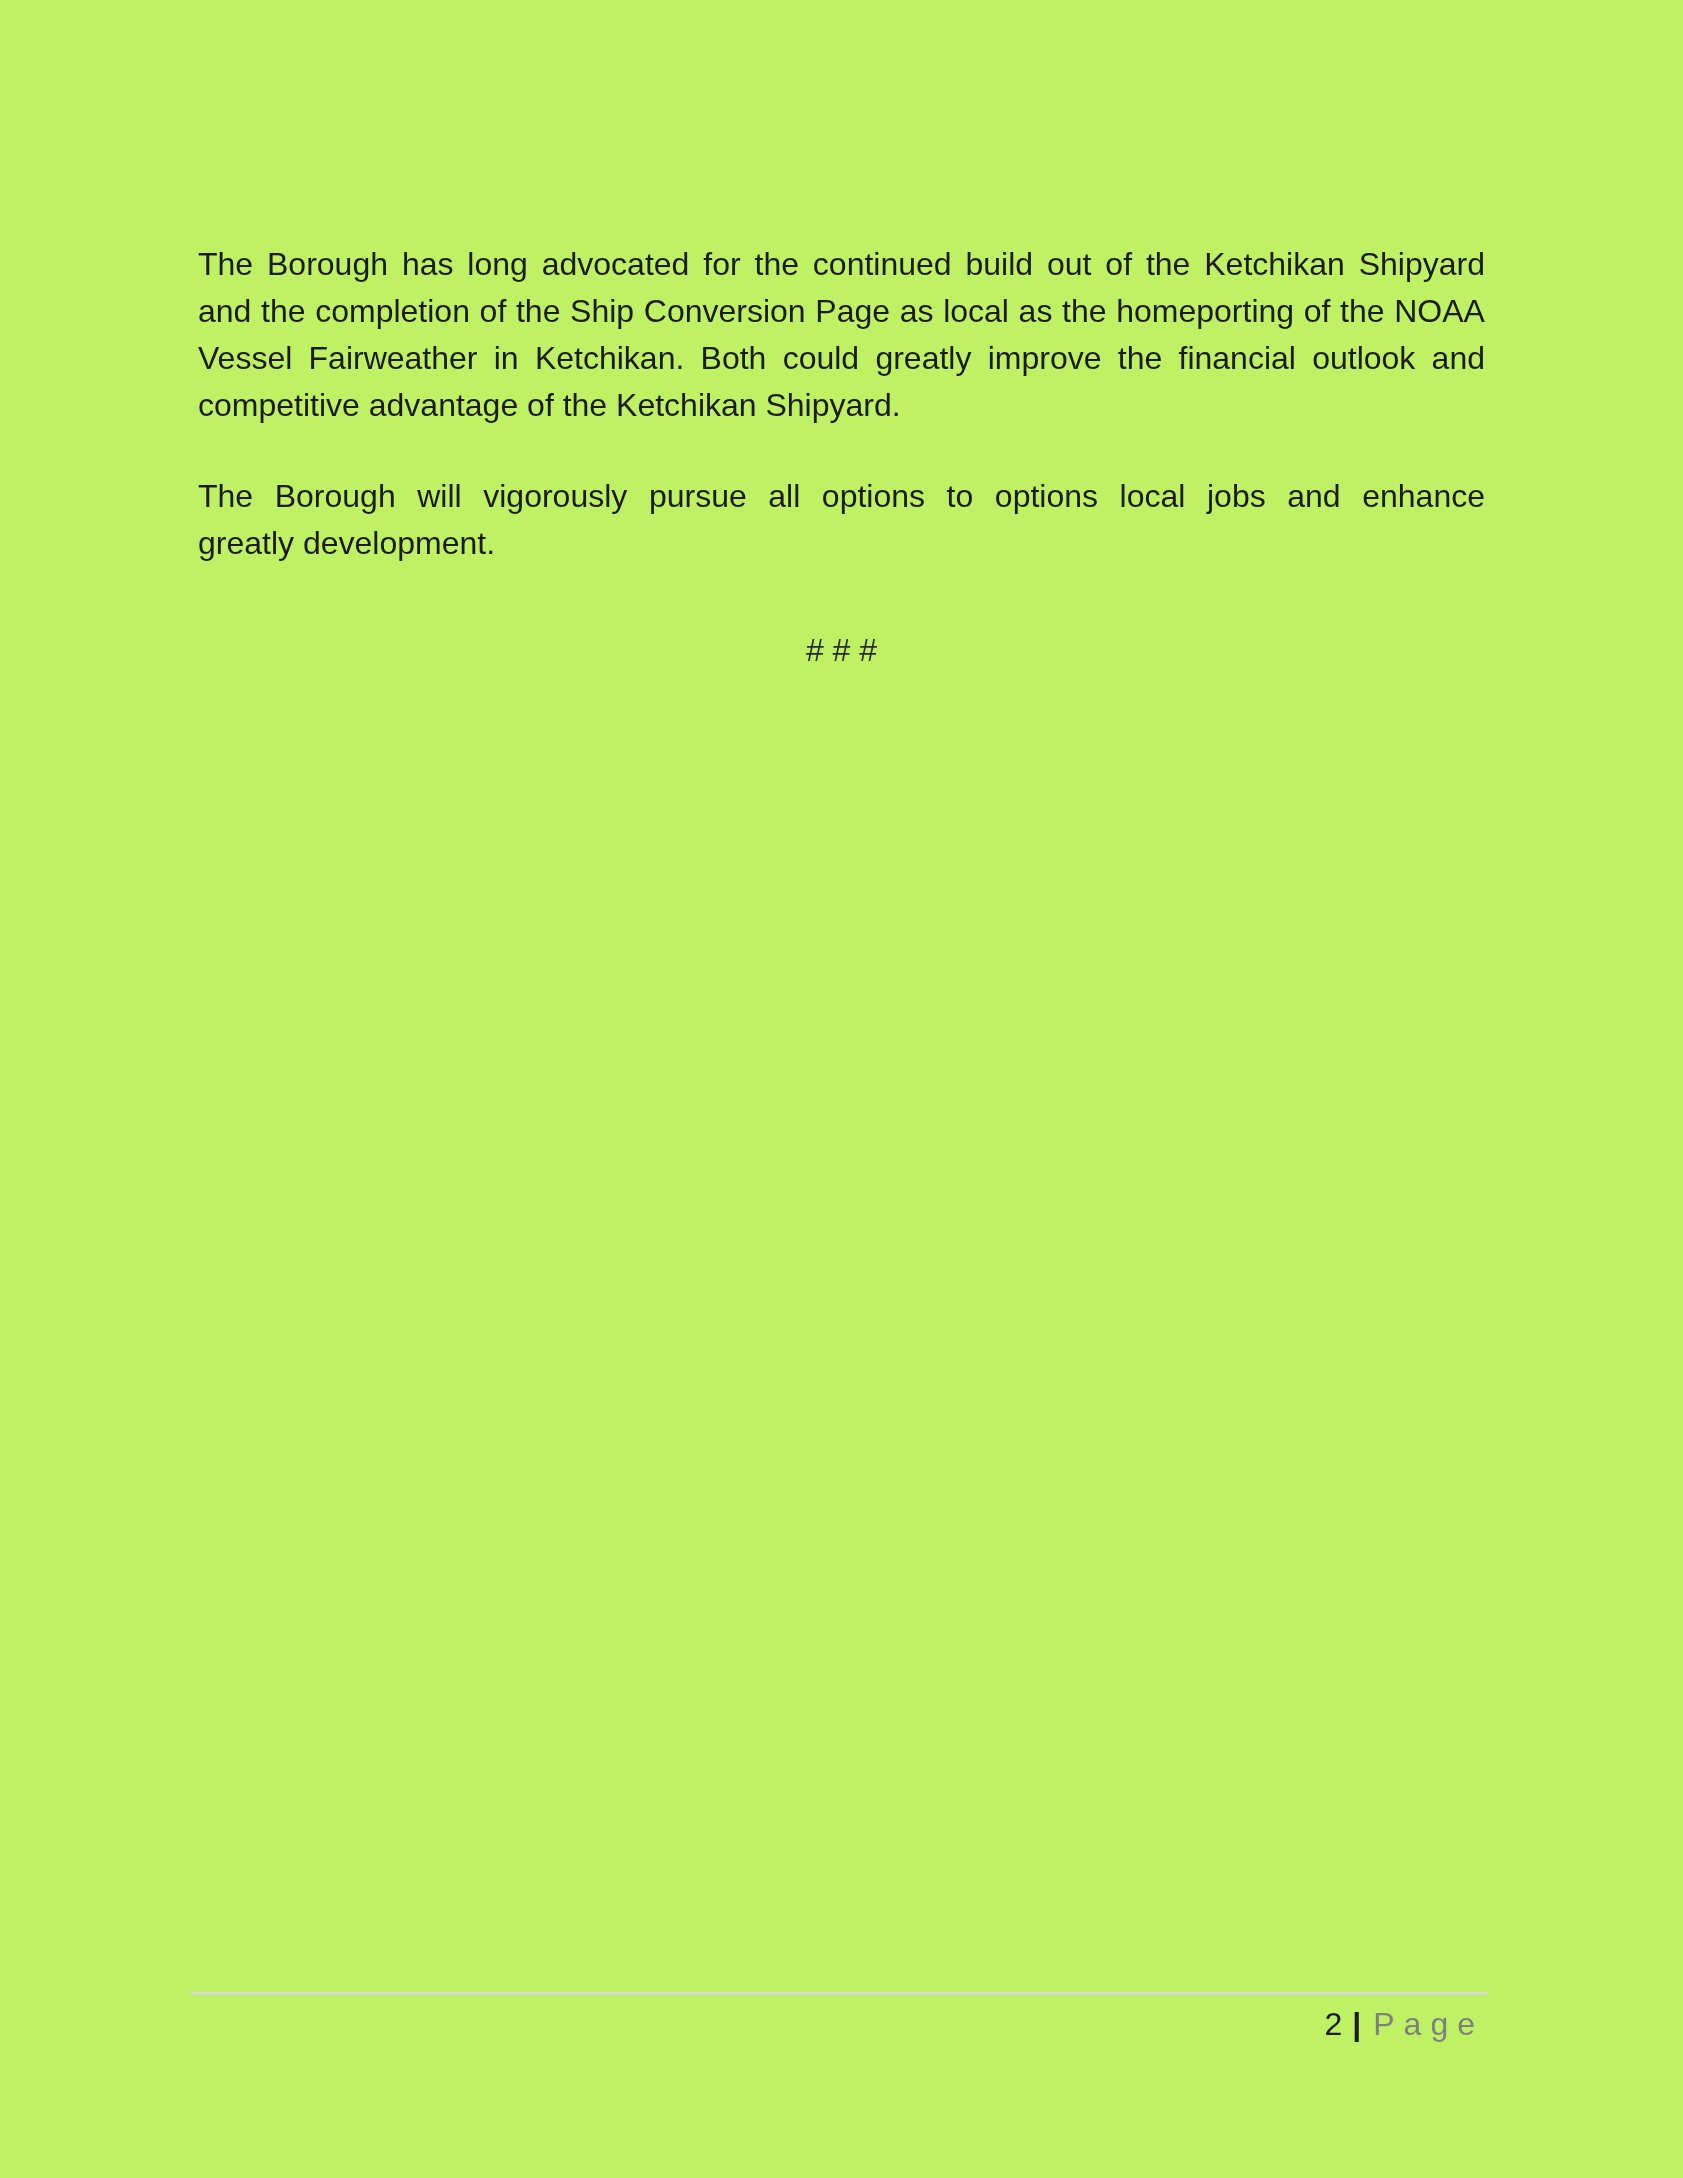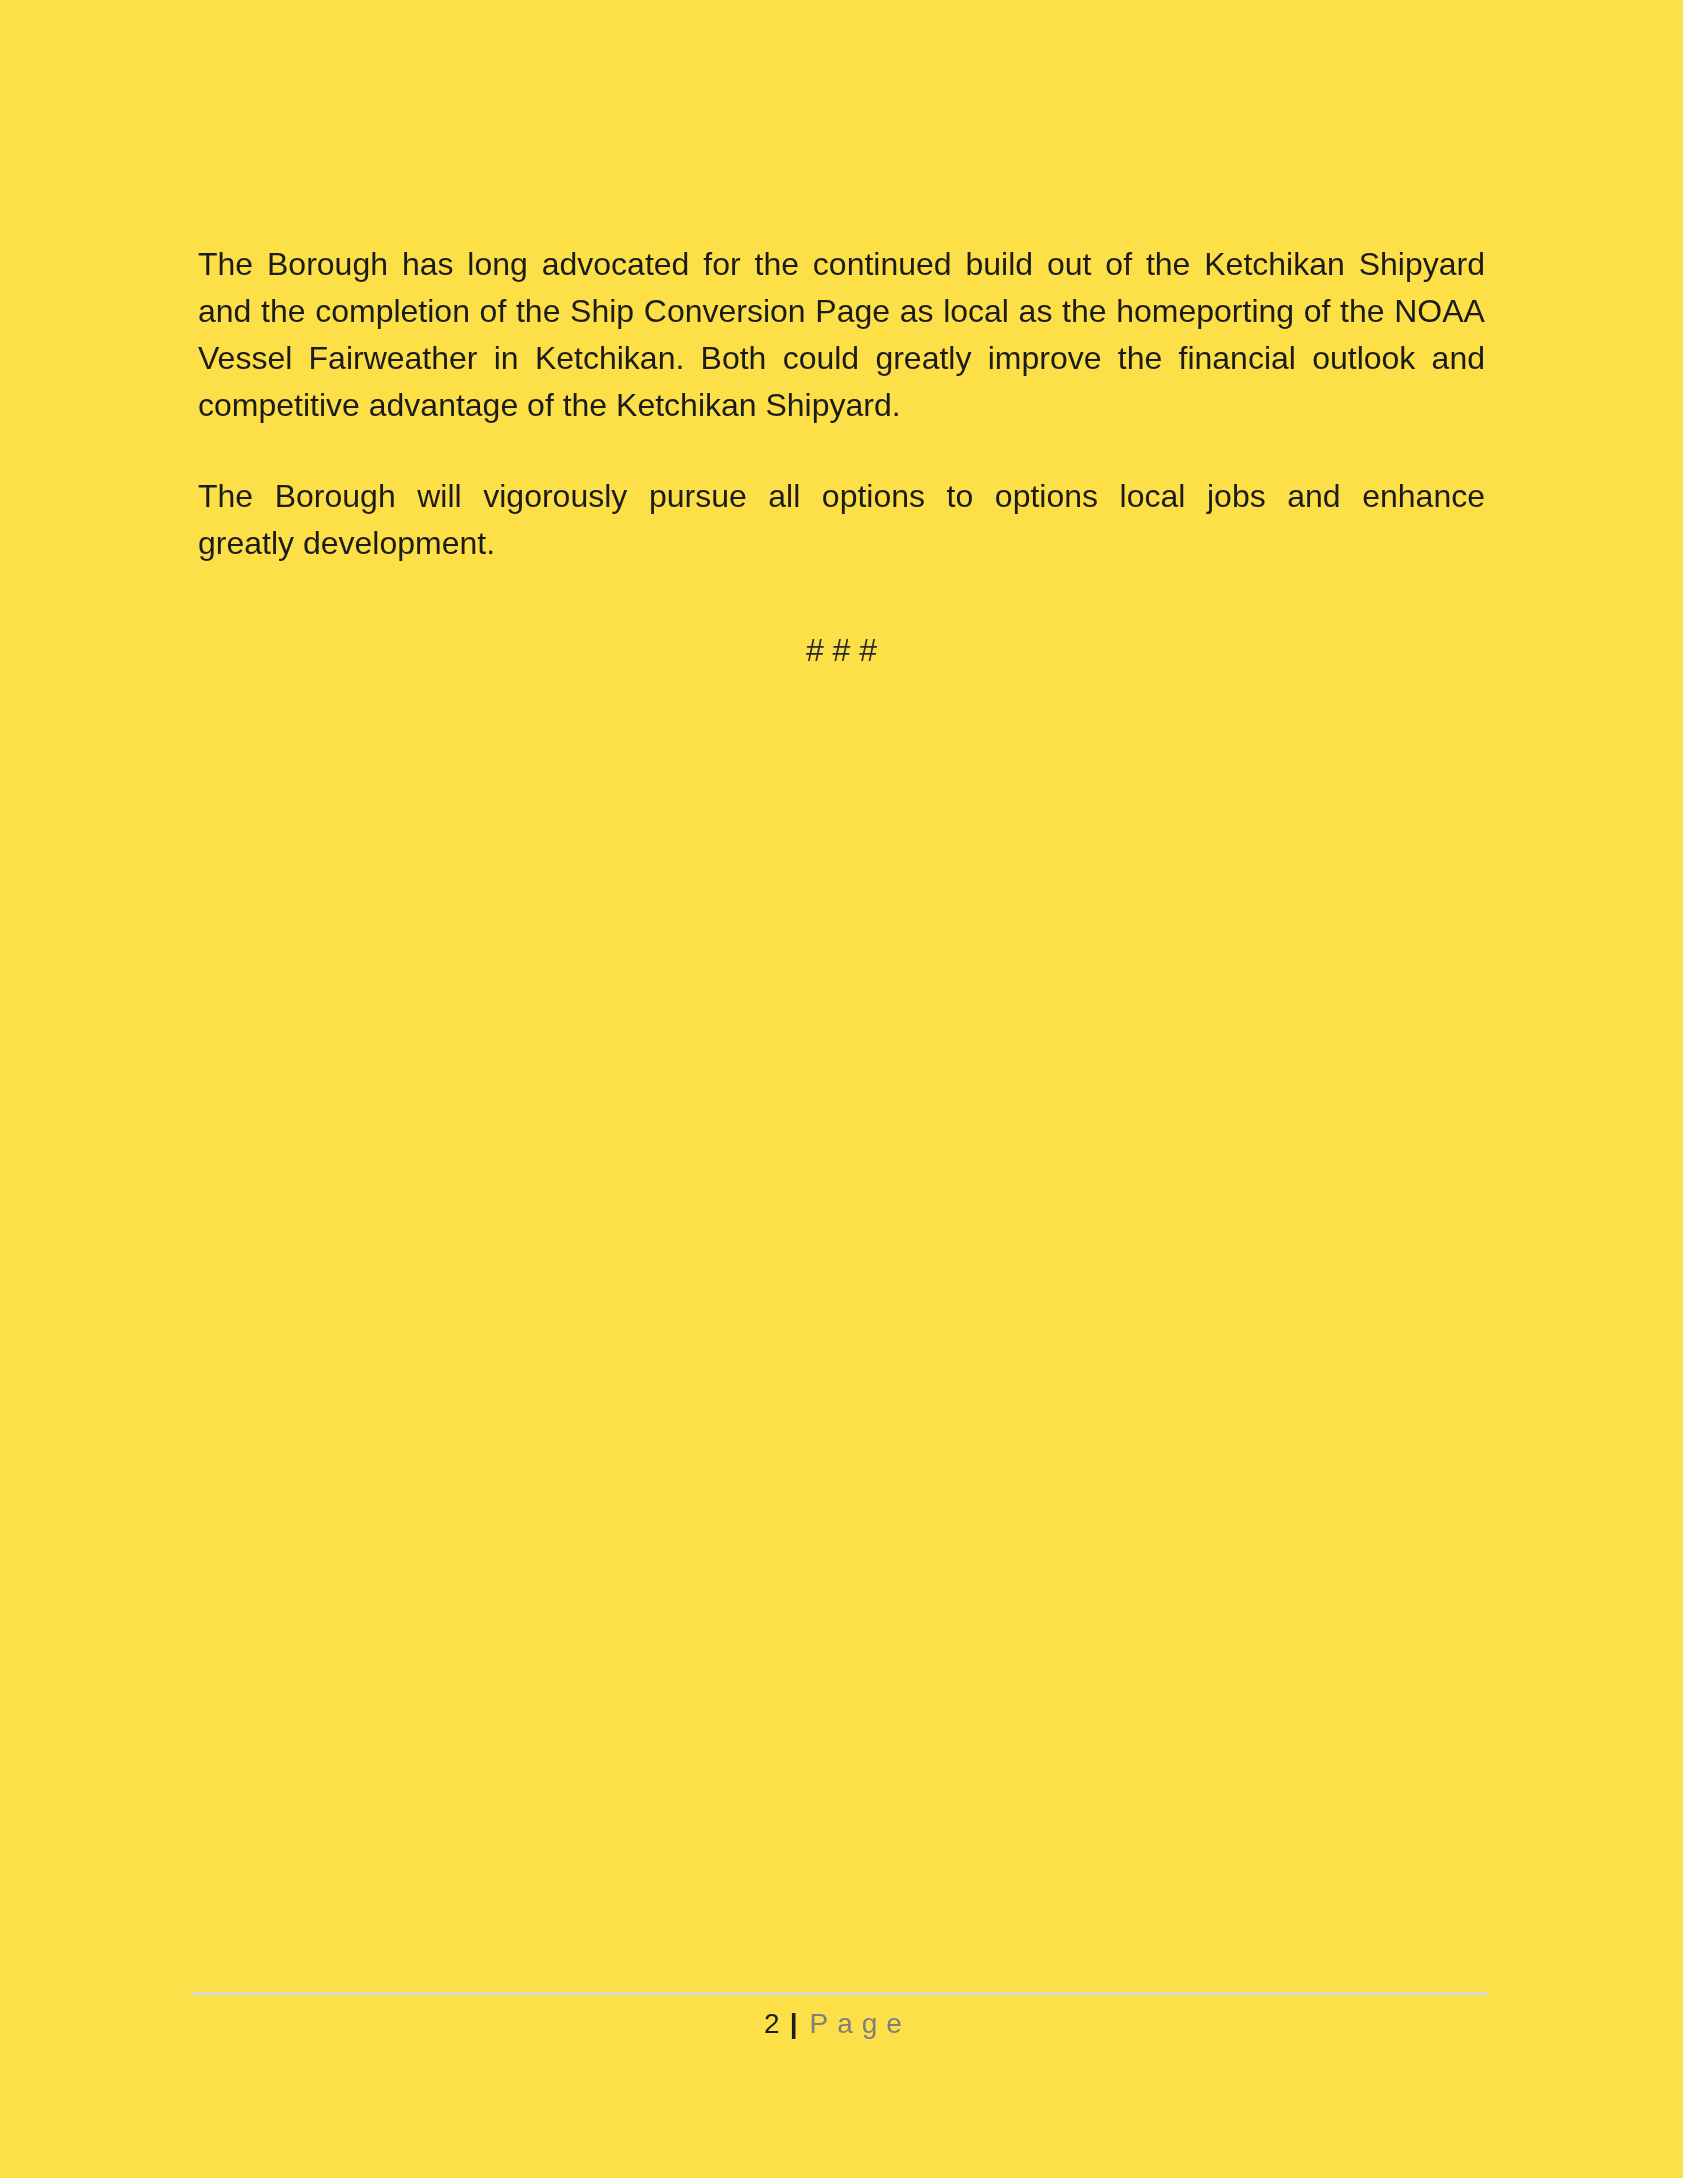--- a/index.html
+++ b/index.html
@@ -4,21 +4,21 @@
 <style>
   html, body {
     margin: 0;
     padding: 0;
     background: #ffffff;
   }
   .page {
     position: relative;
     width: 1683px;
     height: 2178px;
-    background: #fde047;
+    background: #bef264;
     font-family: "Liberation Sans", sans-serif;
     color: #1b1b1b;
     overflow: hidden;
   }
   .content {
     position: absolute;
     left: 198px;
     width: 1287px;
     top: 241px;
   }
@@ -49,22 +49,22 @@
   .footer {
     position: absolute;
     left: 191px;
     width: 1297px;
     top: 1992px;
     border-top: 3px solid #d8d8d8;
   }
   .footer-text {
     margin-top: 11px;
     margin-right: 13px;
-    text-align: center;
-    font-size: 28px;
+    text-align: right;
+    font-size: 32px;
     line-height: 36px;
   }
   .footer-text .pagenum {
     color: #1b1b1b;
   }
   .footer-text .pipe {
     color: #1b1b1b;
     margin: 0 12px 0 10px;
     font-weight: bold;
   }

